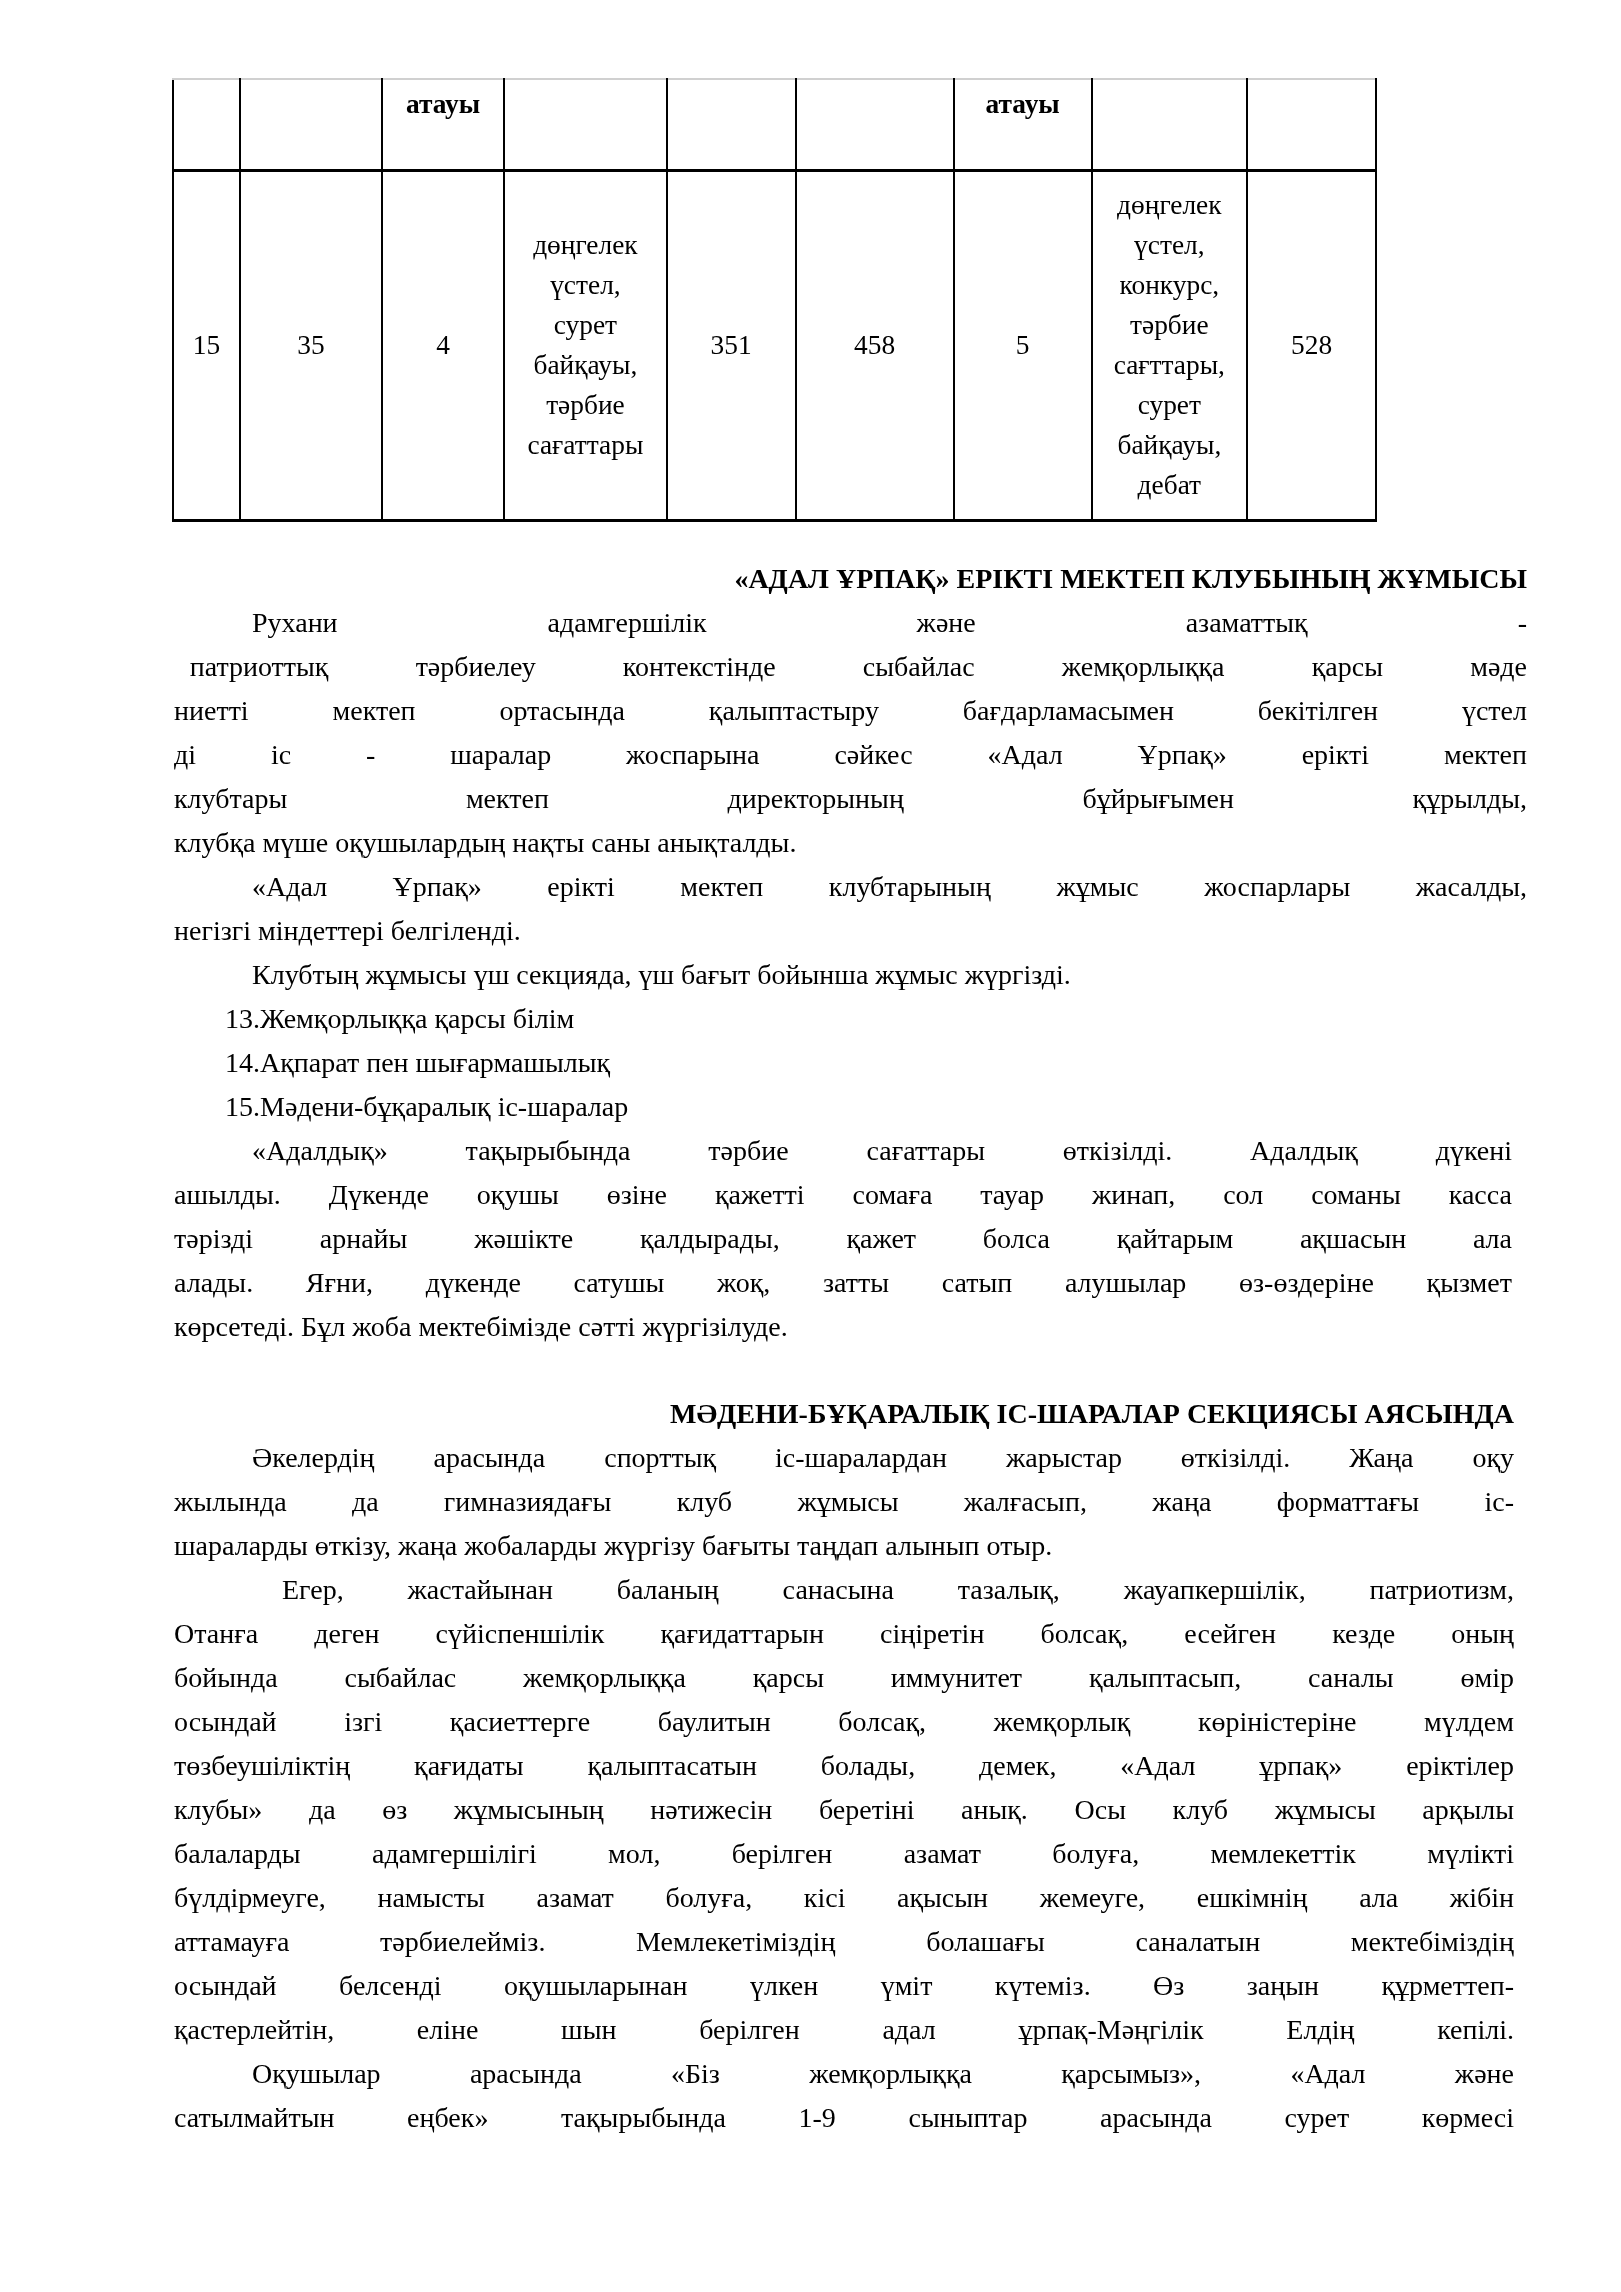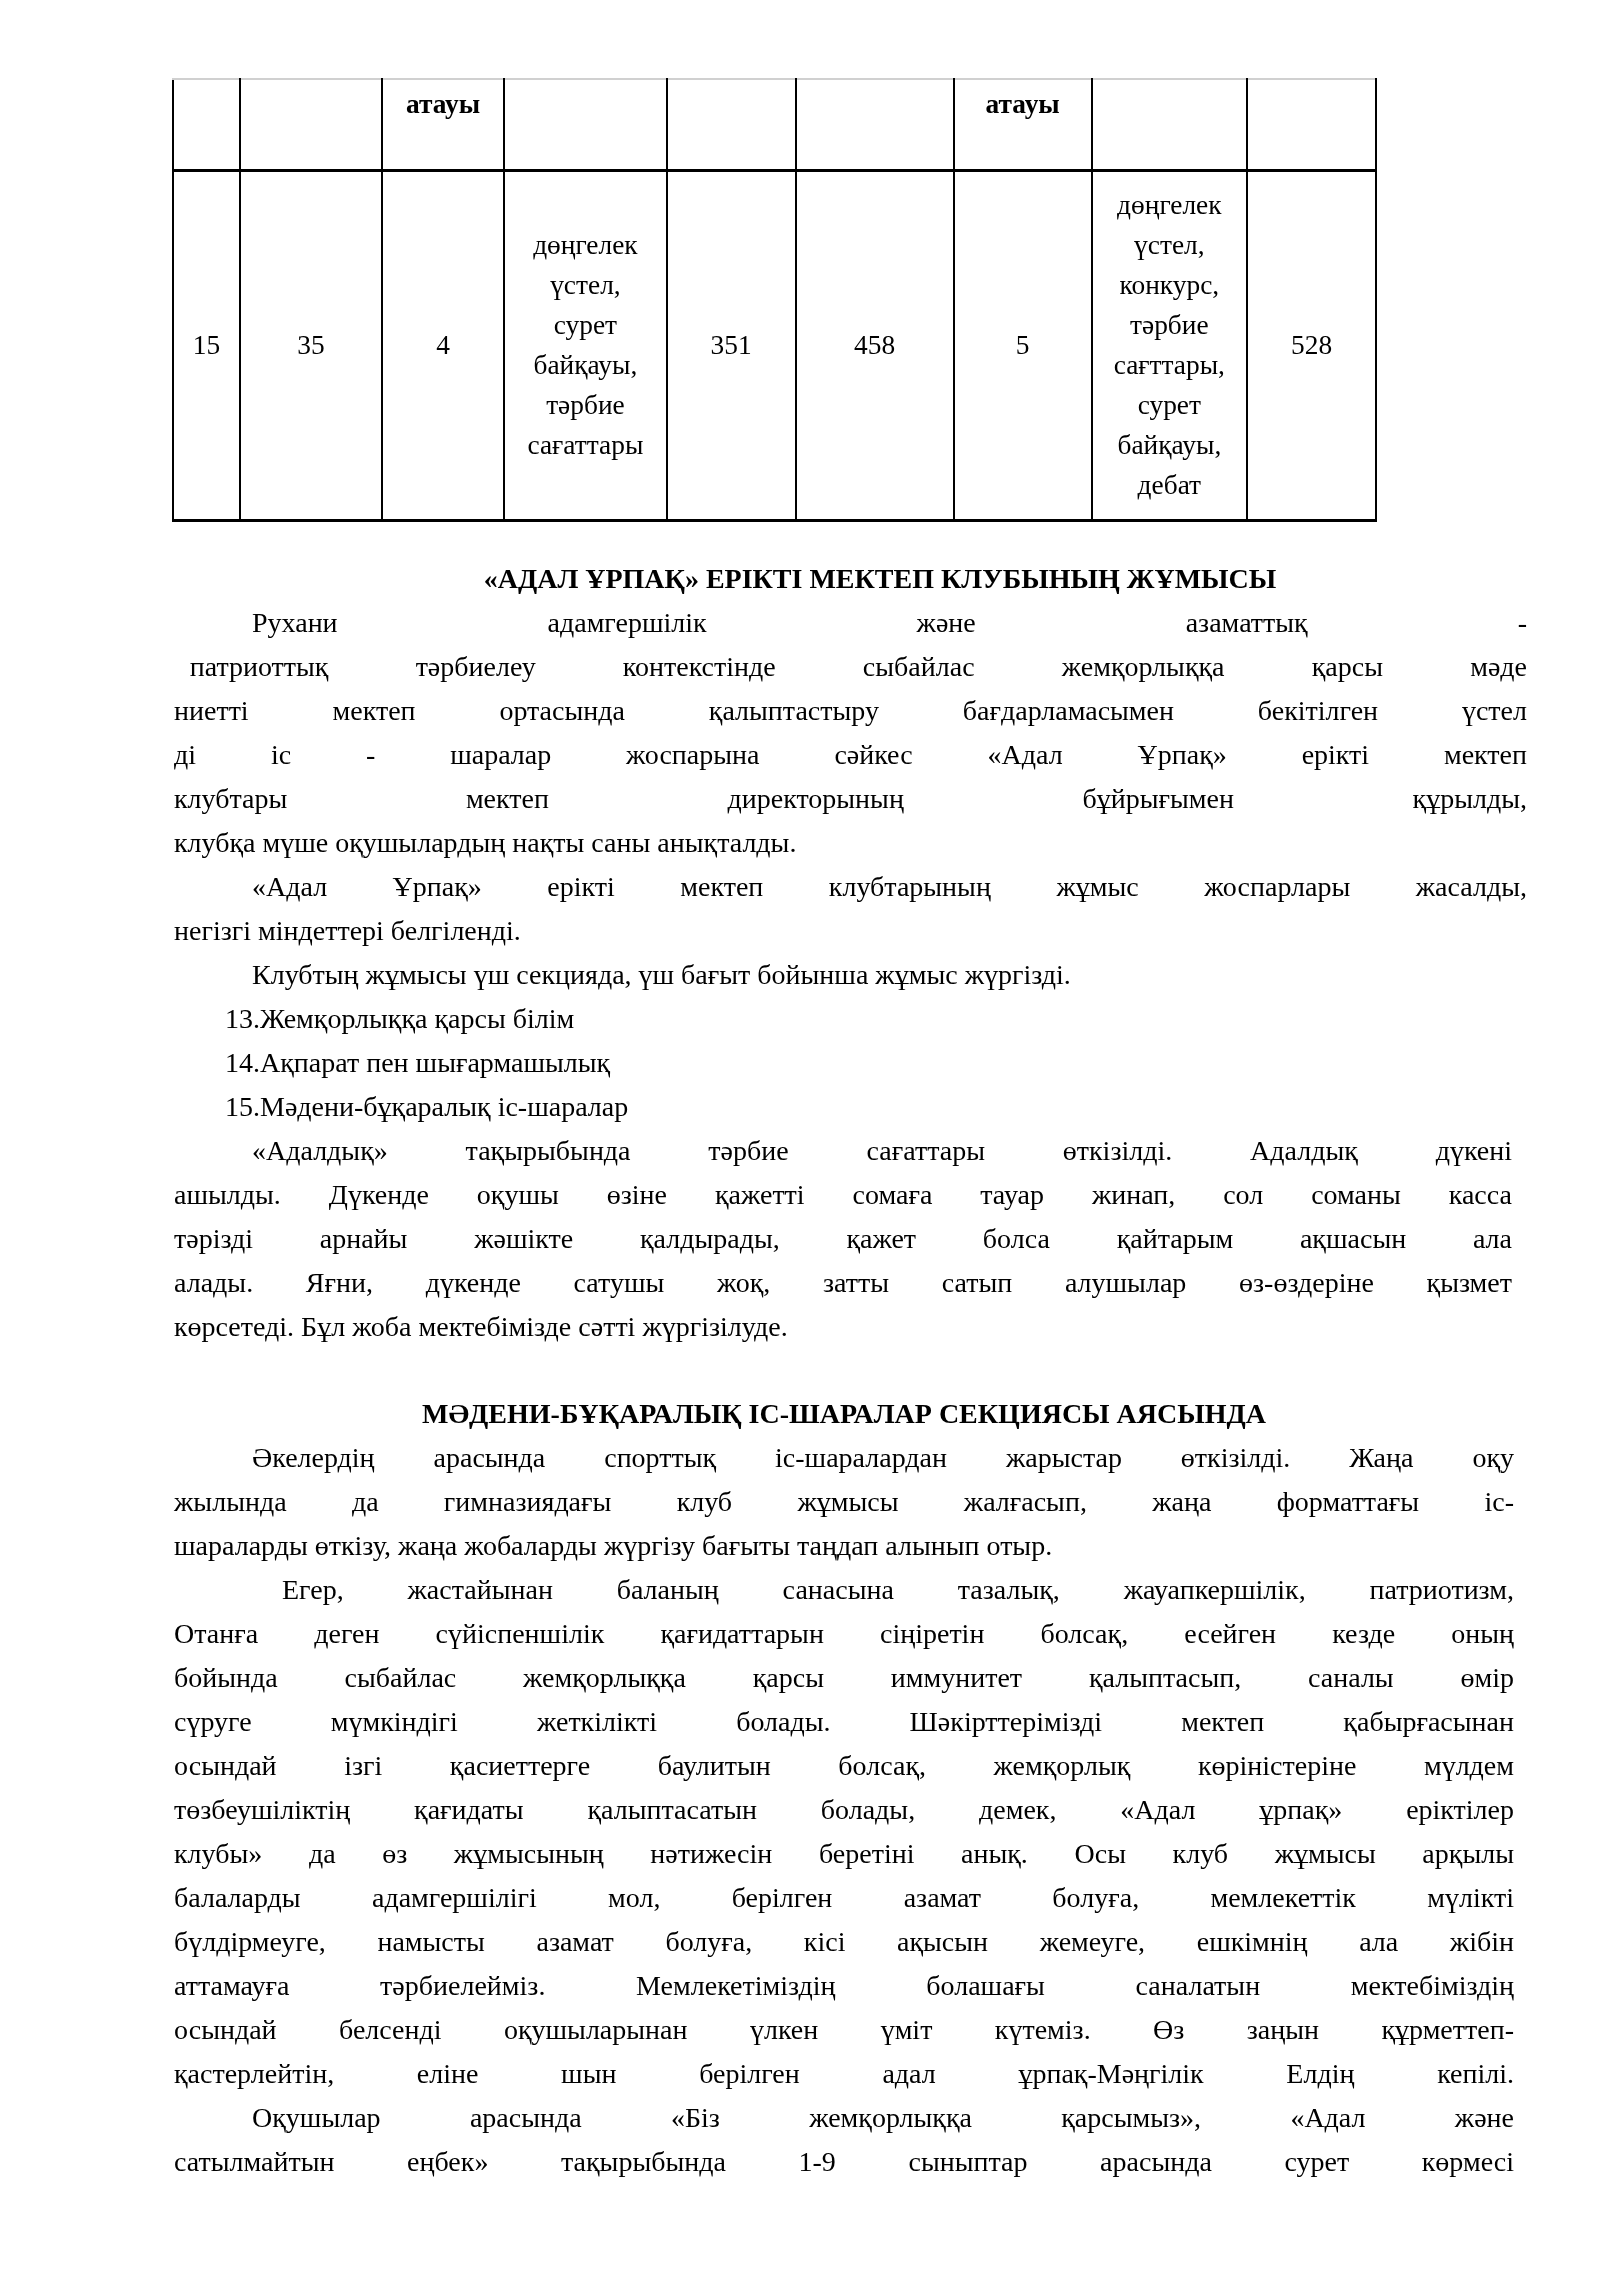--- a/index.html
+++ b/index.html
@@ -30,21 +30,21 @@
     border-bottom: 3.9px solid #000;
   }
   .tbl .multiline span { display: block; }
 
   
   .text {
     position: absolute; left: 174px; width: 1353px;
     font-size: 28px; line-height: 44px;
   }
   .h {
-    font-weight: bold; text-align: center; font-size: 28px;
+    font-weight: bold; text-align: right; font-size: 28px;
     white-space: nowrap;
   }
   .line { display: block; white-space: nowrap; }
   .just { text-align: justify; text-align-last: justify; }
   .ind { padding-left: 78px; }
   .li { padding-left: 51px; }
 </style>
 </head>
 <body>
 
@@ -146,21 +146,20 @@
     <div>
       <span class="line just ind">Әкелердің арасында спорттық іс-шаралардан жарыстар өткізілді. Жаңа оқу</span>
       <span class="line just">жылында да гимназиядағы клуб жұмысы жалғасып, жаңа форматтағы іс-</span>
       <span class="line">шараларды өткізу, жаңа жобаларды жүргізу бағыты таңдап алынып отыр.</span>
     </div>
 
     <div>
       <span class="line just" style="padding-left:108px;">Егер, жастайынан баланың санасына тазалық, жауапкершілік, патриотизм,</span>
       <span class="line just">Отанға деген сүйіспеншілік қағидаттарын сіңіретін болсақ, есейген кезде оның</span>
       <span class="line just">бойында сыбайлас жемқорлыққа қарсы иммунитет қалыптасып, саналы өмір</span>
-      <span class="line just">сүруге мүмкіндігі жеткілікті болады. Шәкірттерімізді мектеп қабырғасынан</span>
       <span class="line just">осындай ізгі қасиеттерге баулитын болсақ, жемқорлық көріністеріне мүлдем</span>
       <span class="line just">төзбеушіліктің қағидаты қалыптасатын болады, демек, «Адал ұрпақ» еріктілер</span>
       <span class="line just">клубы» да өз жұмысының нәтижесін беретіні анық. Осы клуб жұмысы арқылы</span>
       <span class="line just">балаларды адамгершілігі мол, берілген азамат болуға, мемлекеттік мүлікті</span>
       <span class="line just">бүлдірмеуге, намысты азамат болуға, кісі ақысын жемеуге, ешкімнің ала жібін</span>
       <span class="line just">аттамауға тәрбиелейміз. Мемлекетіміздің болашағы саналатын мектебіміздің</span>
       <span class="line just">осындай белсенді оқушыларынан үлкен үміт күтеміз. Өз заңын құрметтеп-</span>
       <span class="line just">қастерлейтін, еліне шын берілген адал ұрпақ-Мәңгілік Елдің кепілі.</span>
     </div>
 

